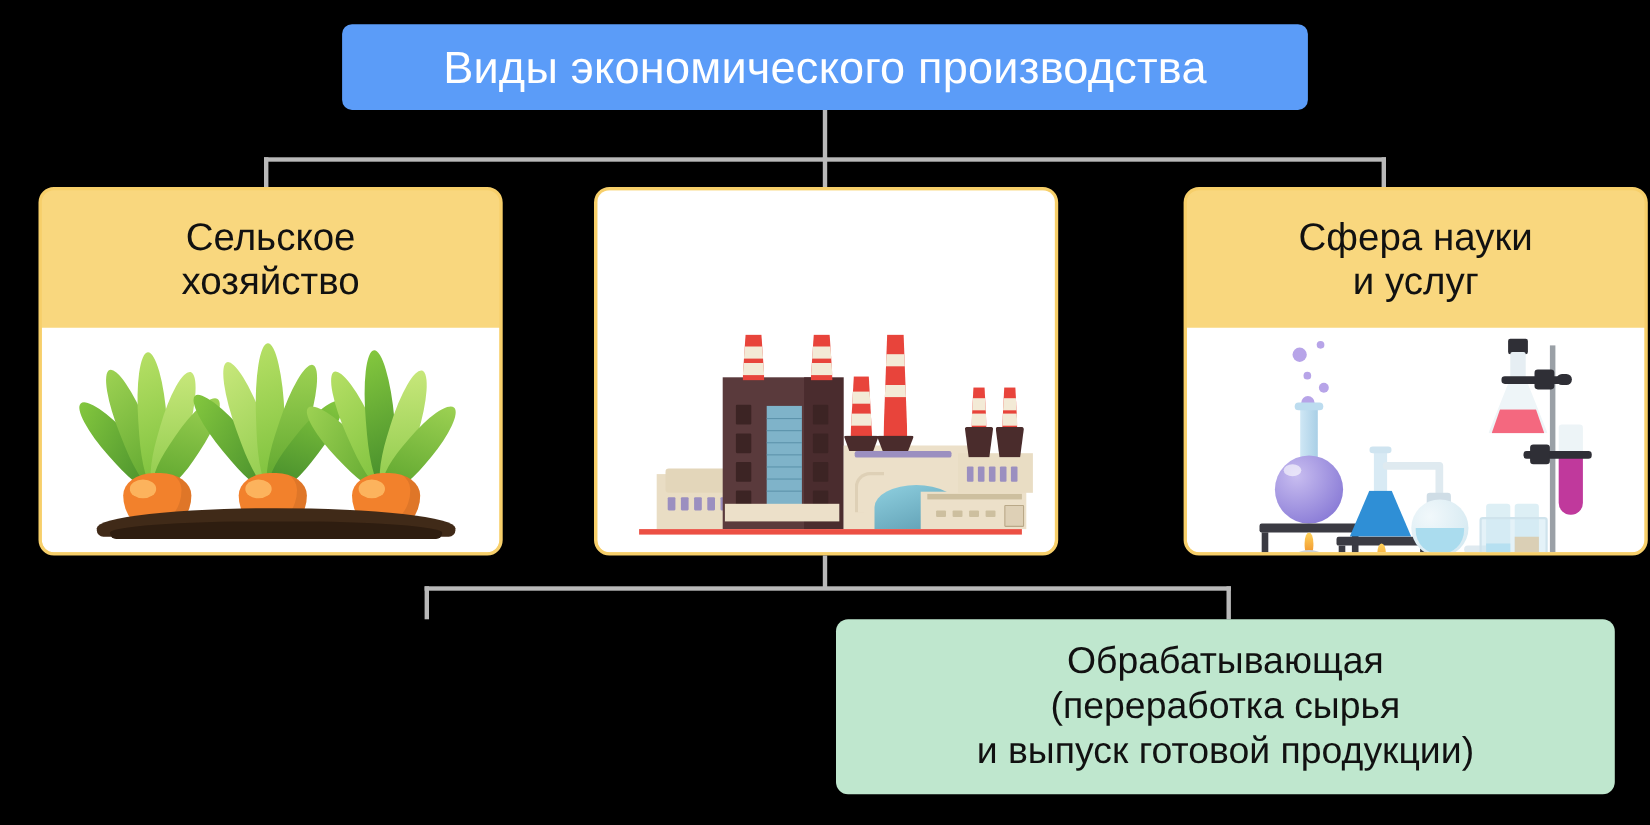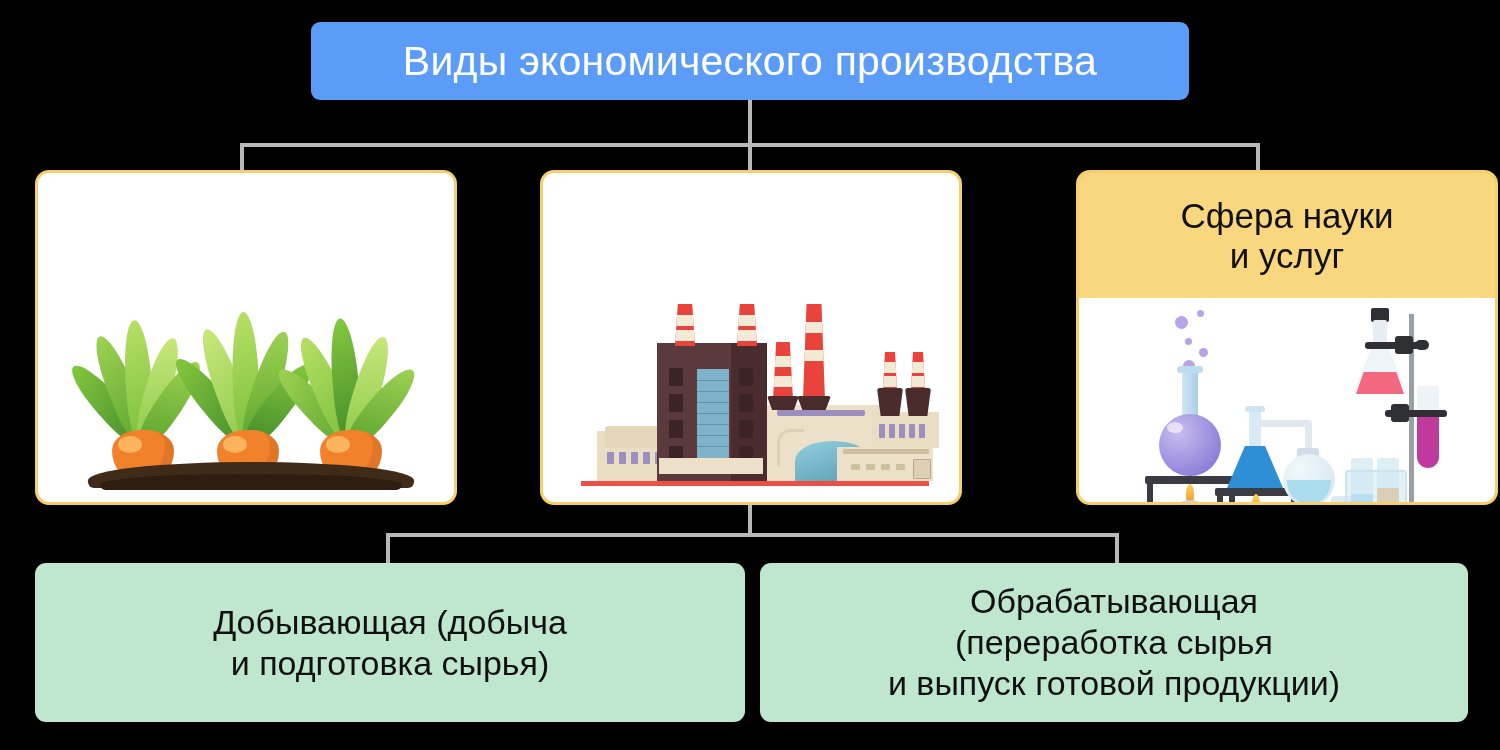--- a/index.html
+++ b/index.html
@@ -101,20 +101,24 @@
     <span class="title-text">Виды экономического производства</span>
   </div>
 
   <div class="ln" style="left:748px;top:100px;width:4px;height:46px;"></div>
   <div class="ln" style="left:240px;top:143px;width:1020px;height:4px;"></div>
   <div class="ln" style="left:240px;top:143px;width:4px;height:30px;"></div>
   <div class="ln" style="left:748px;top:143px;width:4px;height:30px;"></div>
   <div class="ln" style="left:1256px;top:143px;width:4px;height:30px;"></div>
 
   <div class="card" id="card1">
+    <div class="card-head">
+      <span class="card-title">Сельское
+хозяйство</span>
+    </div>
     <div class="card-body">
       <div class="art">
 
         <div class="carrot" style="left:40px;width:130px;height:185px;">
           <div class="leafblade lg3" style="transform:translateX(-50%) rotate(-42deg);height:104px;"></div>
           <div class="leafblade lg2" style="transform:translateX(-50%) rotate(-22deg);height:116px;"></div>
           <div class="leafblade lg1" style="transform:translateX(-50%) rotate(-4deg);height:124px;"></div>
           <div class="leafblade lg4" style="transform:translateX(-50%) rotate(16deg);height:110px;"></div>
           <div class="leafblade lg2" style="transform:translateX(-50%) rotate(34deg);height:98px;"></div>
           <div class="root"></div>
@@ -291,23 +295,19 @@
         <div class="clamp" style="left:312px;top:106px;width:18px;height:18px;"></div>
       </div>
     </div>
   </div>
 
   <div class="ln" style="left:748px;top:505px;width:4px;height:30px;"></div>
   <div class="ln" style="left:386px;top:533px;width:733px;height:4px;"></div>
   <div class="ln" style="left:386px;top:533px;width:4px;height:30px;"></div>
   <div class="ln" style="left:1115px;top:533px;width:4px;height:30px;"></div>
 
-  <div class="leaf" id="leaf1">
-    <span class="leaf-text">Добывающая (добыча
-и подготовка сырья)</span>
-  </div>
   <div class="leaf" id="leaf2">
     <span class="leaf-text">Обрабатывающая
 (переработка сырья
 и выпуск готовой продукции)</span>
   </div>
 
 </div>
 
 </body></html>

